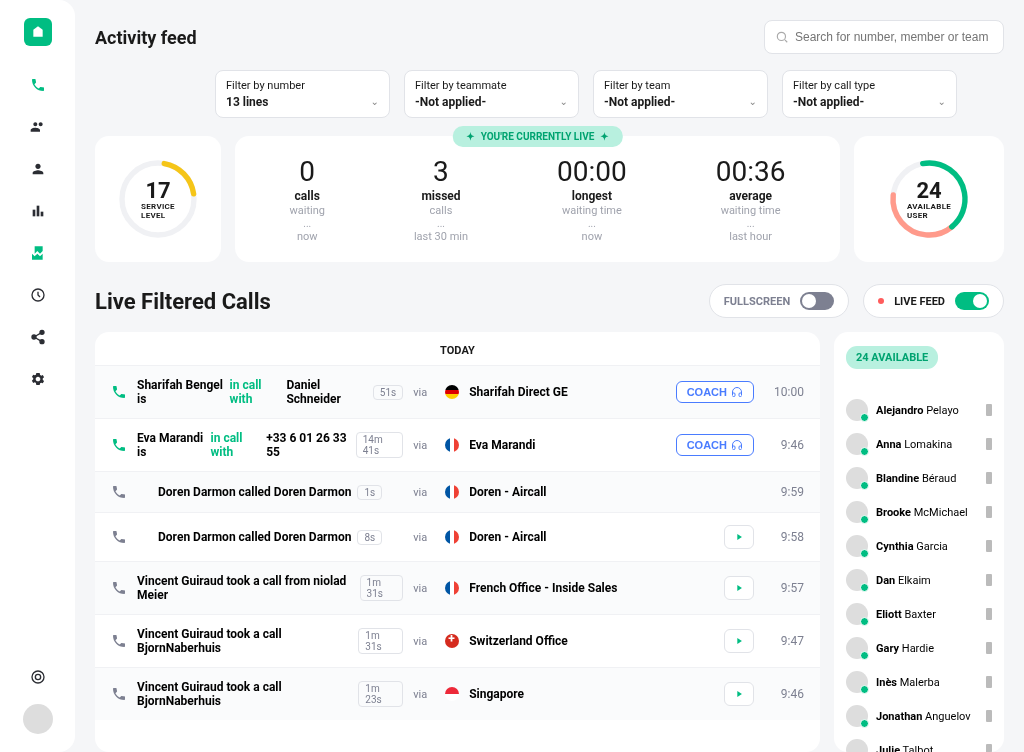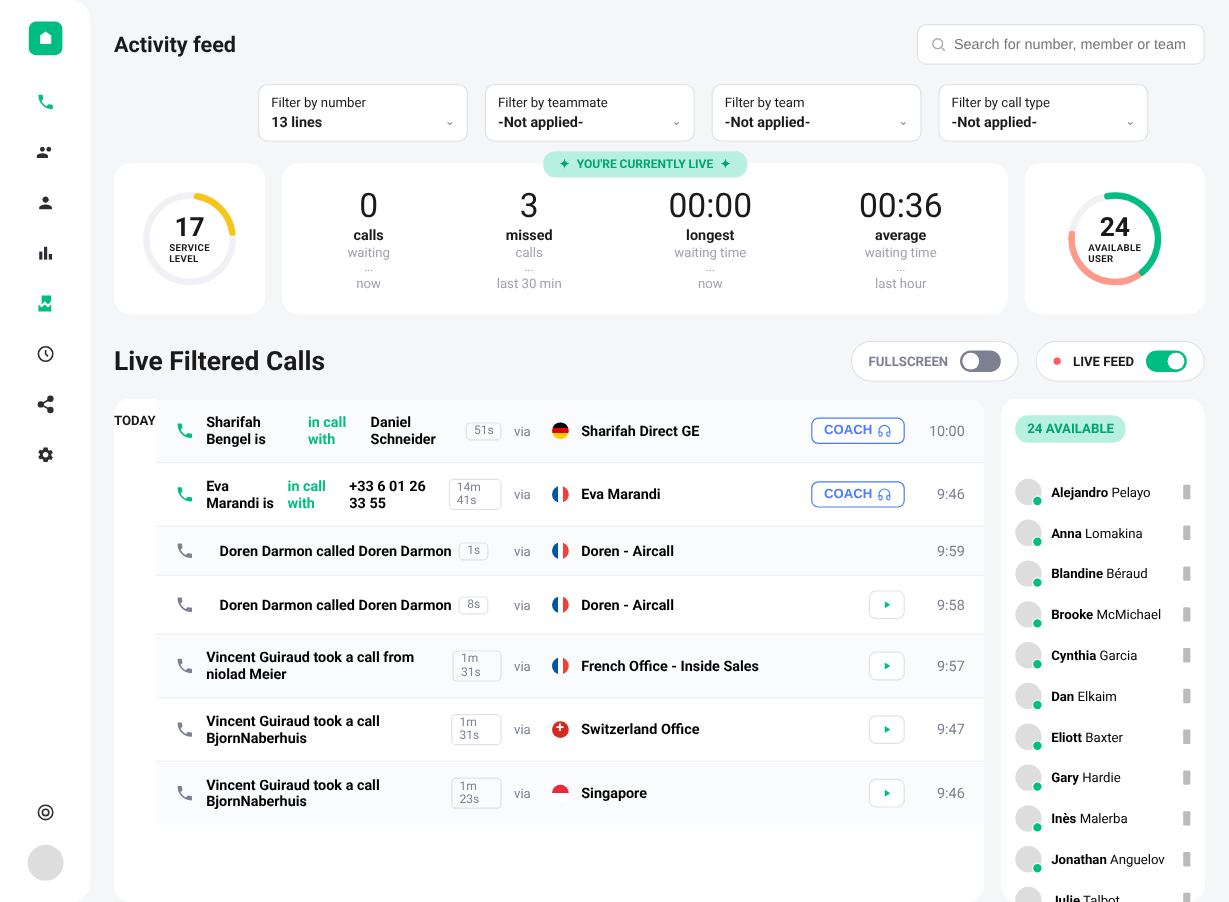--- a/index.html
+++ b/index.html
@@ -53,21 +53,21 @@
 .pill.livefeed { color: #1a1a1a; }
 .toggle { width: 34px; height: 18px; border-radius: 10px; position: relative; }
 .toggle.off { background: #7d8091; }
 .toggle.on { background: #00bd82; }
 .toggle::after { content: ''; position: absolute; width: 14px; height: 14px; border-radius: 50%; background: #fff; top: 2px; }
 .toggle.off::after { left: 2px; }
 .toggle.on::after { right: 2px; }
 .red-dot { width: 6px; height: 6px; border-radius: 50%; background: #ff5c5c; }
 
 .content-row { display: flex; gap: 14px; flex: 1; overflow: hidden; }
-.calls-panel { flex: 1; background: #fff; border-radius: 14px; overflow: hidden; display: flex; flex-direction: row; }
+.calls-panel { flex: 1; background: #fff; border-radius: 14px; overflow: hidden; display: flex; flex-direction: column; }
 .today-label { text-align: center; padding: 12px 0 8px; font-size: 11px; font-weight: 700; color: #1a1a1a; }
 .call-row { display: flex; align-items: center; padding: 12px 16px; border-top: 1px solid #f0f1f4; gap: 10px; font-size: 12px; }
 .call-row:nth-child(odd) { background: #fafbfc; }
 .call-icon { width: 16px; height: 16px; flex-shrink: 0; }
 .call-desc { flex: 1.3; display: flex; align-items: center; gap: 6px; justify-content: center; }
 .call-desc strong { font-weight: 700; }
 .in-call { color: #00bd82; font-weight: 700; }
 .duration-badge { border: 1px solid #e1e3e8; border-radius: 4px; padding: 1px 6px; font-size: 10px; color: #7d8091; }
 .via-text { color: #7d8091; font-size: 11px; width: 22px; }
 .flag { width: 14px; height: 14px; border-radius: 50%; flex-shrink: 0; }

